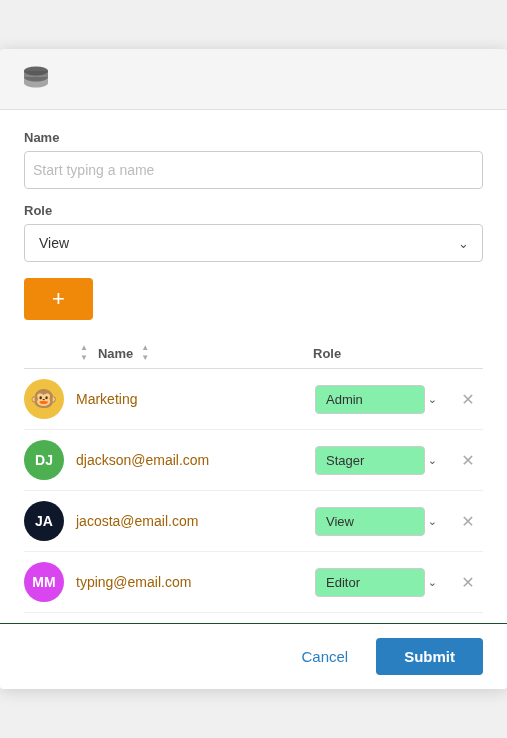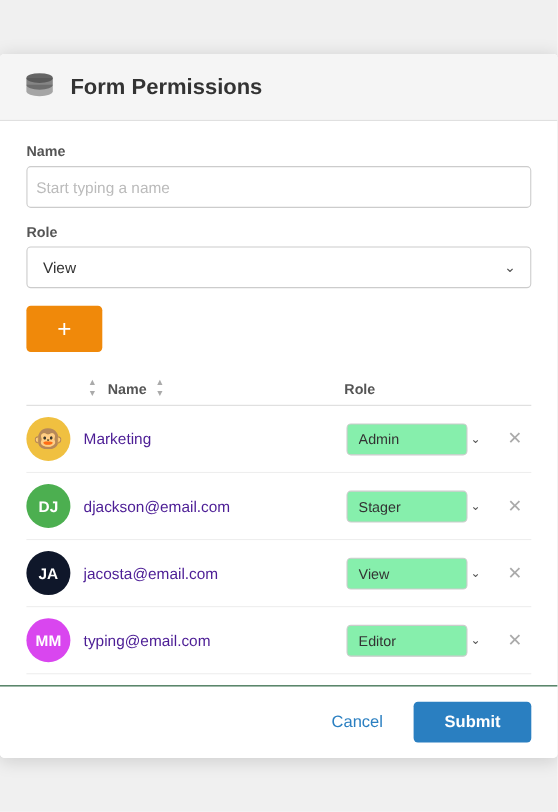--- a/index.html
+++ b/index.html
@@ -135,21 +135,21 @@
       justify-content: center;
       font-weight: 700;
       font-size: 14px;
       color: #fff;
       margin-right: 12px;
       flex-shrink: 0;
     }
     .row-name {
       flex: 1;
       font-size: 14px;
-      color: #4c1d95;
+      color: #a16207;
     }
     .row-role-select {
       width: 110px;
       padding: 6px 10px;
       border: 1px solid #ccc;
       border-radius: 4px;
       font-size: 13px;
       color: #333;
       appearance: none;
       background: #86efac;
@@ -219,21 +219,20 @@
 <div class="modal">
 
   <div class="modal-header">
     <div class="header-icon db-icon">
       <svg viewBox="0 0 32 32" fill="none" xmlns="http://www.w3.org/2000/svg">
         <ellipse cx="16" cy="8" rx="12" ry="4.5" fill="#555" opacity="0.9"></ellipse>
         <path d="M4 8v6c0 2.5 5.4 4.5 12 4.5S28 16.5 28 14V8" fill="#555" opacity="0.7"></path>
         <path d="M4 14v6c0 2.5 5.4 4.5 12 4.5S28 22.5 28 20v-6" fill="#555" opacity="0.5"></path>
       </svg>
     </div>
-    <span class="header-title">Form Permissions</span>
   </div>
 
   <div class="modal-body">
     
     <label class="field-label">Name</label>
     <input class="text-input" type="text" placeholder="Start typing a name" style="">
 
     
     <label class="field-label">Role</label>
     <div class="select-wrapper">

